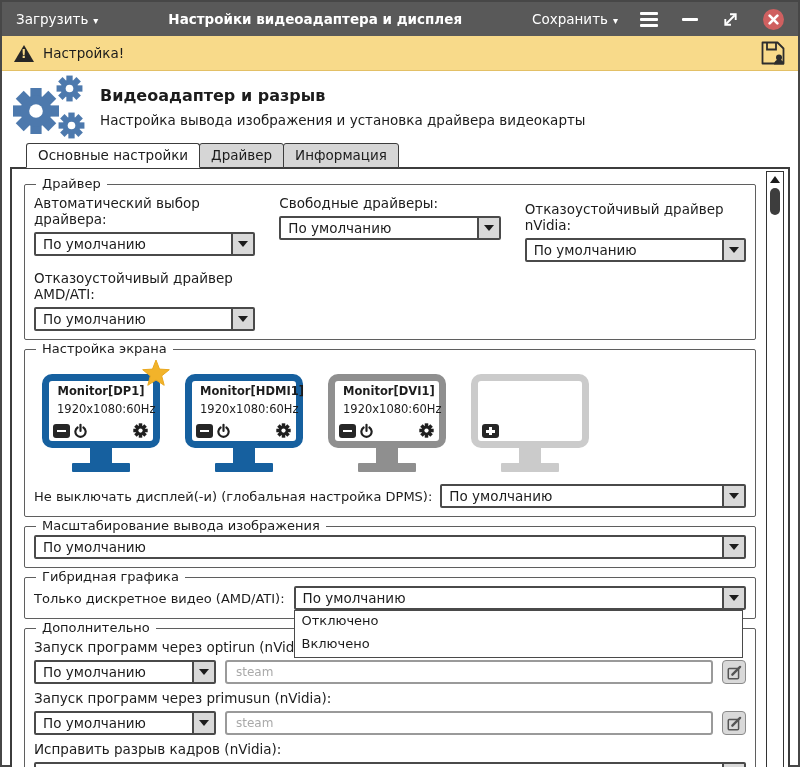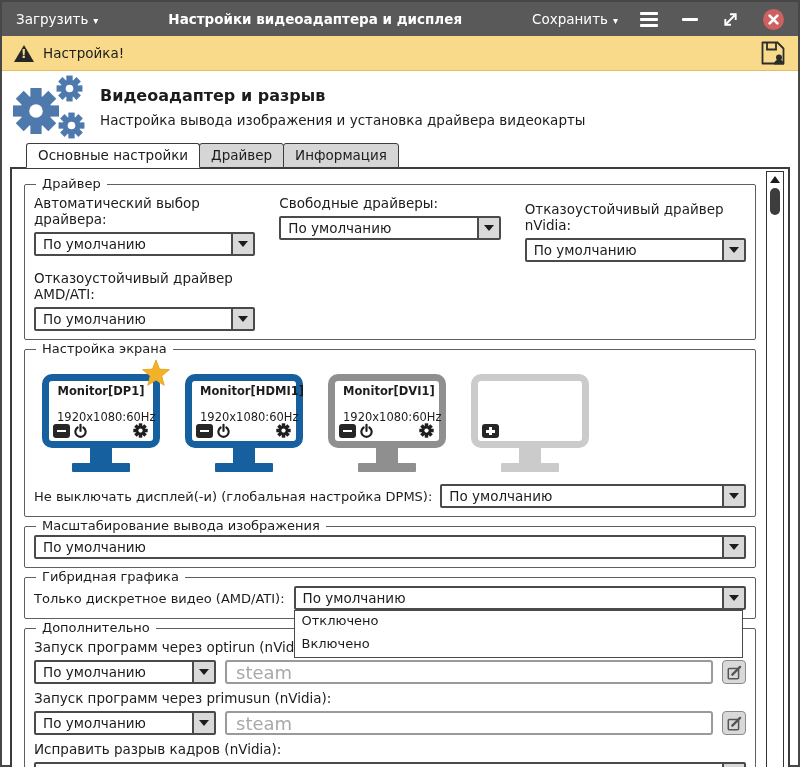--- a/index.html
+++ b/index.html
@@ -68,38 +68,38 @@
   .selectbox { display:flex; align-items:stretch; height:24px; border:2px solid #4a4a4a;
                border-radius:2px; background:#fff; cursor:pointer; }
   .sel-value { flex:1; display:flex; align-items:center; padding:0 7px; font-size:13.5px;
                white-space:nowrap; overflow:hidden; }
   .sel-arrow { width:22px; background:#d9d9d9; border-left:2px solid #4a4a4a;
                display:flex; align-items:center; justify-content:center; }
   .sel-arrow i { width:0; height:0; border-left:5px solid transparent; border-right:5px solid transparent;
                  border-top:6px solid #1c1c1c; }
   .field-label { margin:2px 0 5px; font-size:13.5px; }
   .textinput { flex:1; height:24px; border:2px solid #9a9a9a; border-radius:3px; padding:0 9px;
-               font-family:"DejaVu Sans",sans-serif; font-size:18px; color:#333; background:#fff; }
+               font-family:"DejaVu Sans",sans-serif; font-size:12px; color:#333; background:#fff; }
   .textinput::placeholder { color:#a9a9a9; }
   .editbtn { flex:0 0 24px; height:24px; background:#d9d9d9; border:1px solid #8a8a8a;
              border-radius:4px; display:flex; align-items:center; justify-content:center; cursor:pointer; }
 
   .grid2 { display:grid; grid-template-columns:1fr 1fr 1fr; column-gap:24px; }
   .row { display:flex; align-items:center; gap:9px; }
 
   
   .monitors { display:flex; gap:25px; margin:16px 0 4px 8px; }
   .monitor { width:118px; position:relative; }
   .m-screen { width:118px; height:74px; border:7px solid; border-radius:10px; background:#fff;
               position:relative; padding:3px 8px 0; }
   .m-blue  { border-color:#16609f; }
   .m-gray  { border-color:#8f8f8f; }
   .m-light { border-color:#cbcbcb; }
   .m-name { font-size:11.5px; font-weight:bold; text-align:center; white-space:nowrap; }
-  .m-res  { font-size:11.5px; text-align:center; margin-top:12px; white-space:nowrap; }
+  .m-res  { font-size:11.5px; text-align:center; margin-top:4px; white-space:nowrap; }
   .m-iconrow { position:absolute; left:4px; right:5px; bottom:3px; display:flex; align-items:center; }
   .sq-btn { width:17px; height:14px; background:#262626; border-radius:3px; position:relative; cursor:pointer; }
   .sq-btn::before { content:""; position:absolute; left:4px; right:4px; top:6px; height:2.5px; background:#fff; }
   .sq-btn.plus::after { content:""; position:absolute; top:3px; bottom:3px; left:7.25px; width:2.5px; background:#fff; }
   .m-power { margin-left:4px; cursor:pointer; }
   .m-gear { margin-left:auto; cursor:pointer; color:#1f1f1f; }
   .m-stand { width:22px; height:15px; margin:0 auto; }
   .m-base  { width:58px; height:9px; margin:0 auto; border-radius:1px; }
   .bg-blue  { background:#16609f; } .bg-gray { background:#8f8f8f; } .bg-light { background:#cbcbcb; }
   .m-star { position:absolute; top:-15px; right:-11px; z-index:2; }

